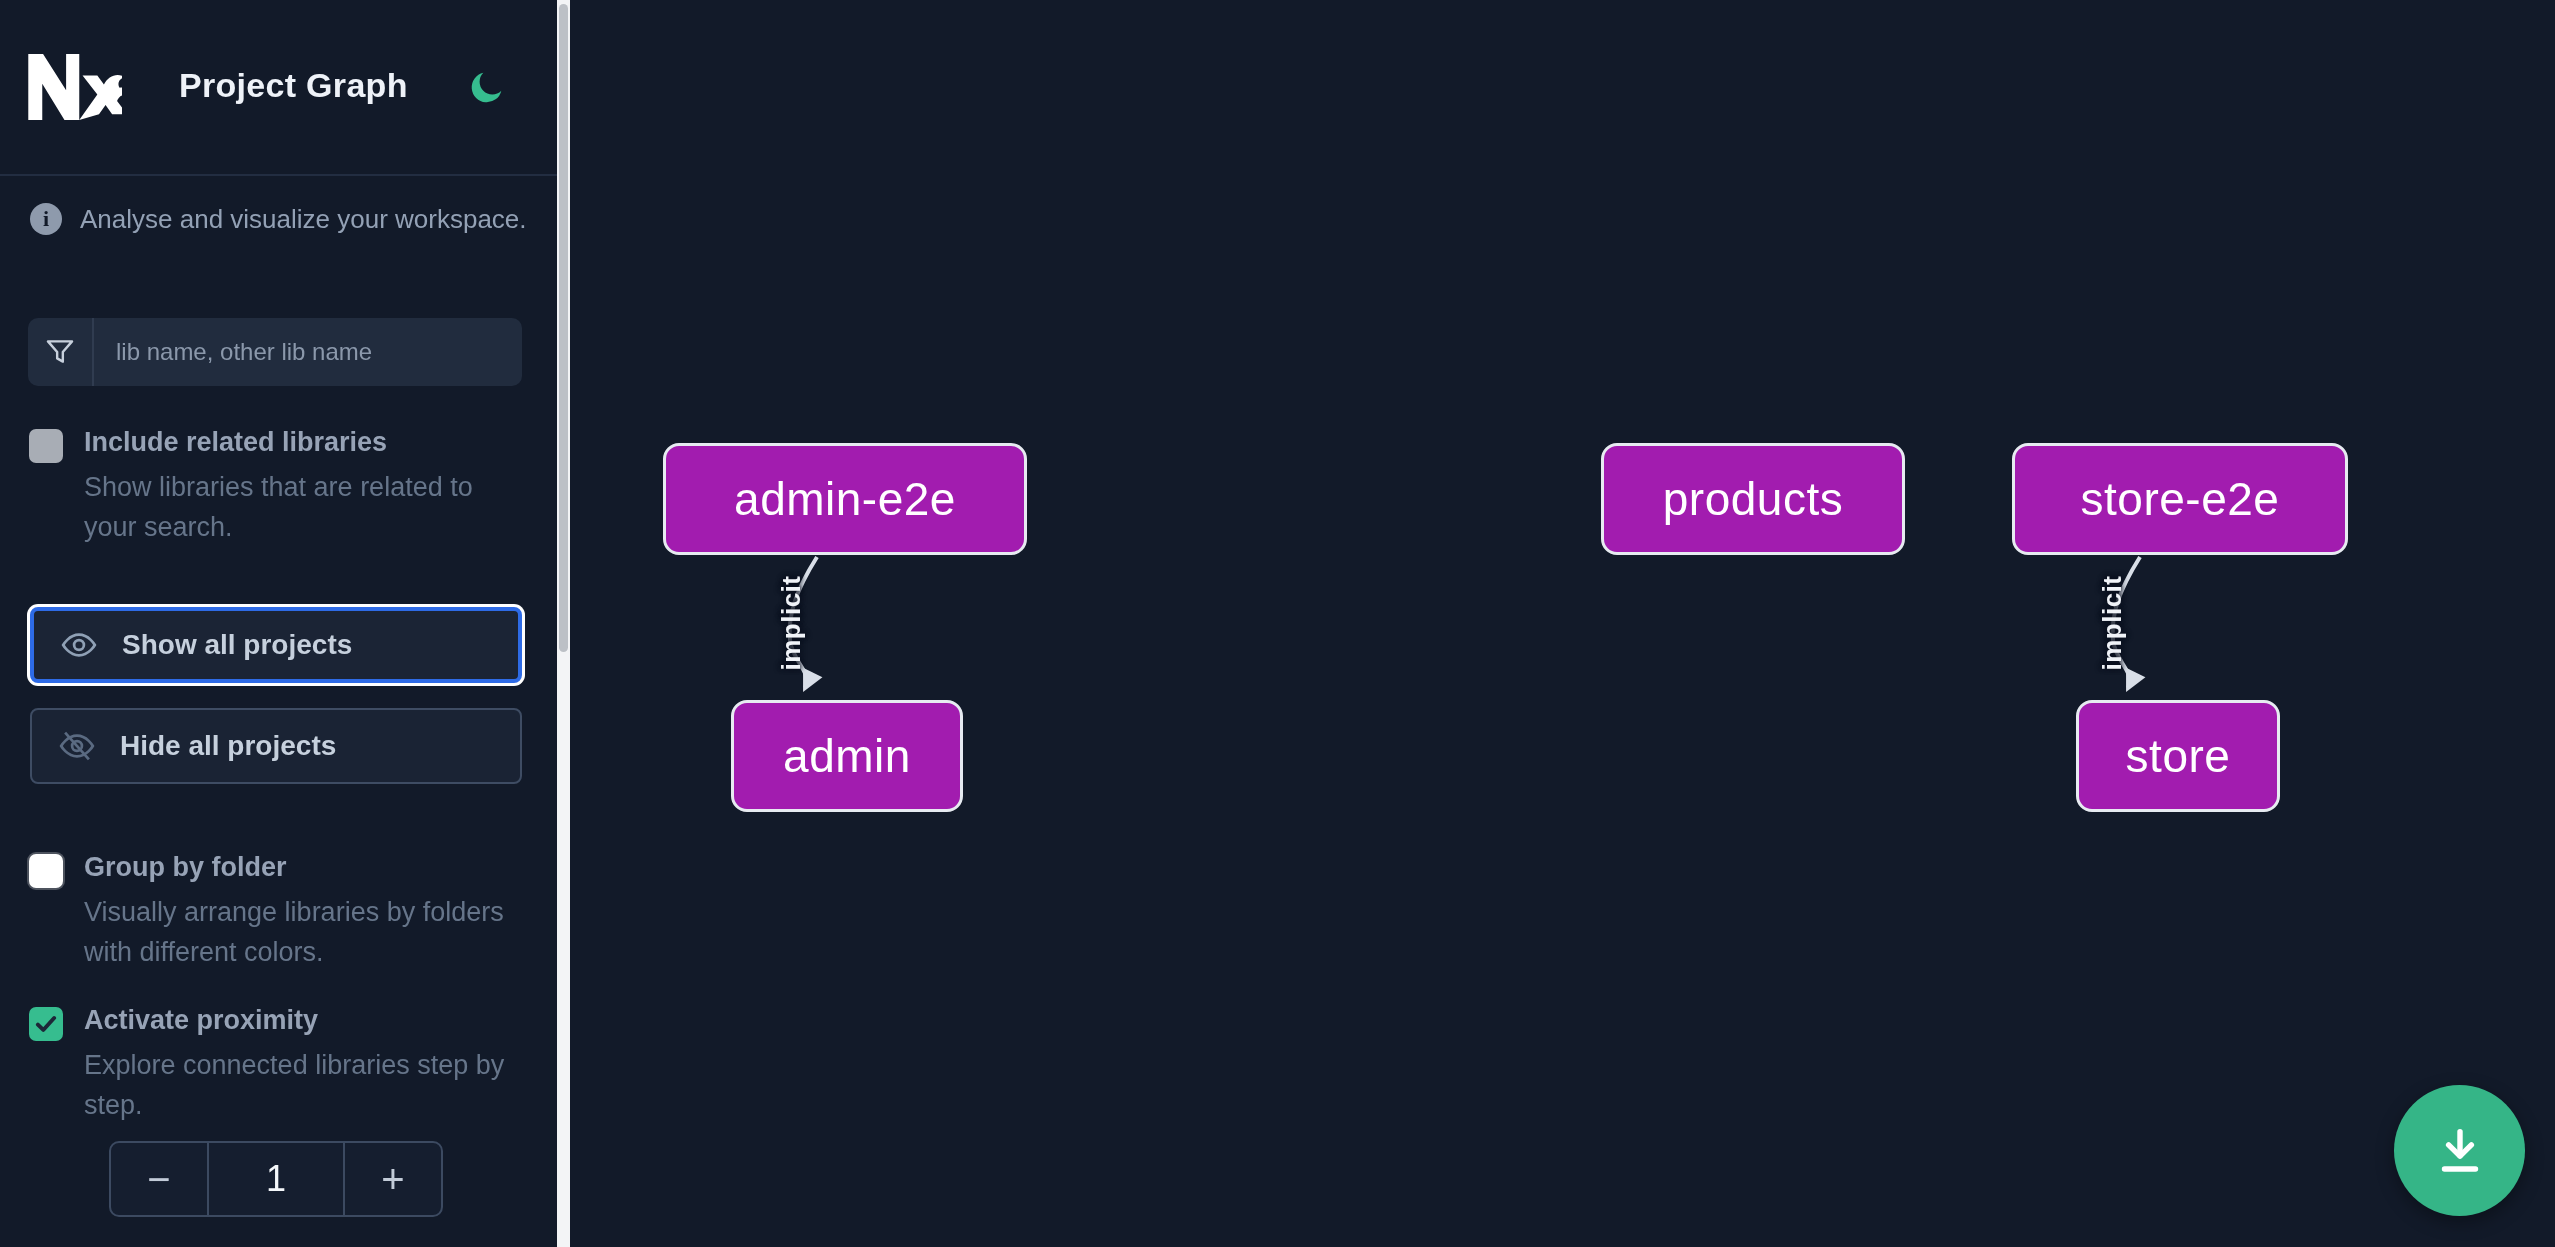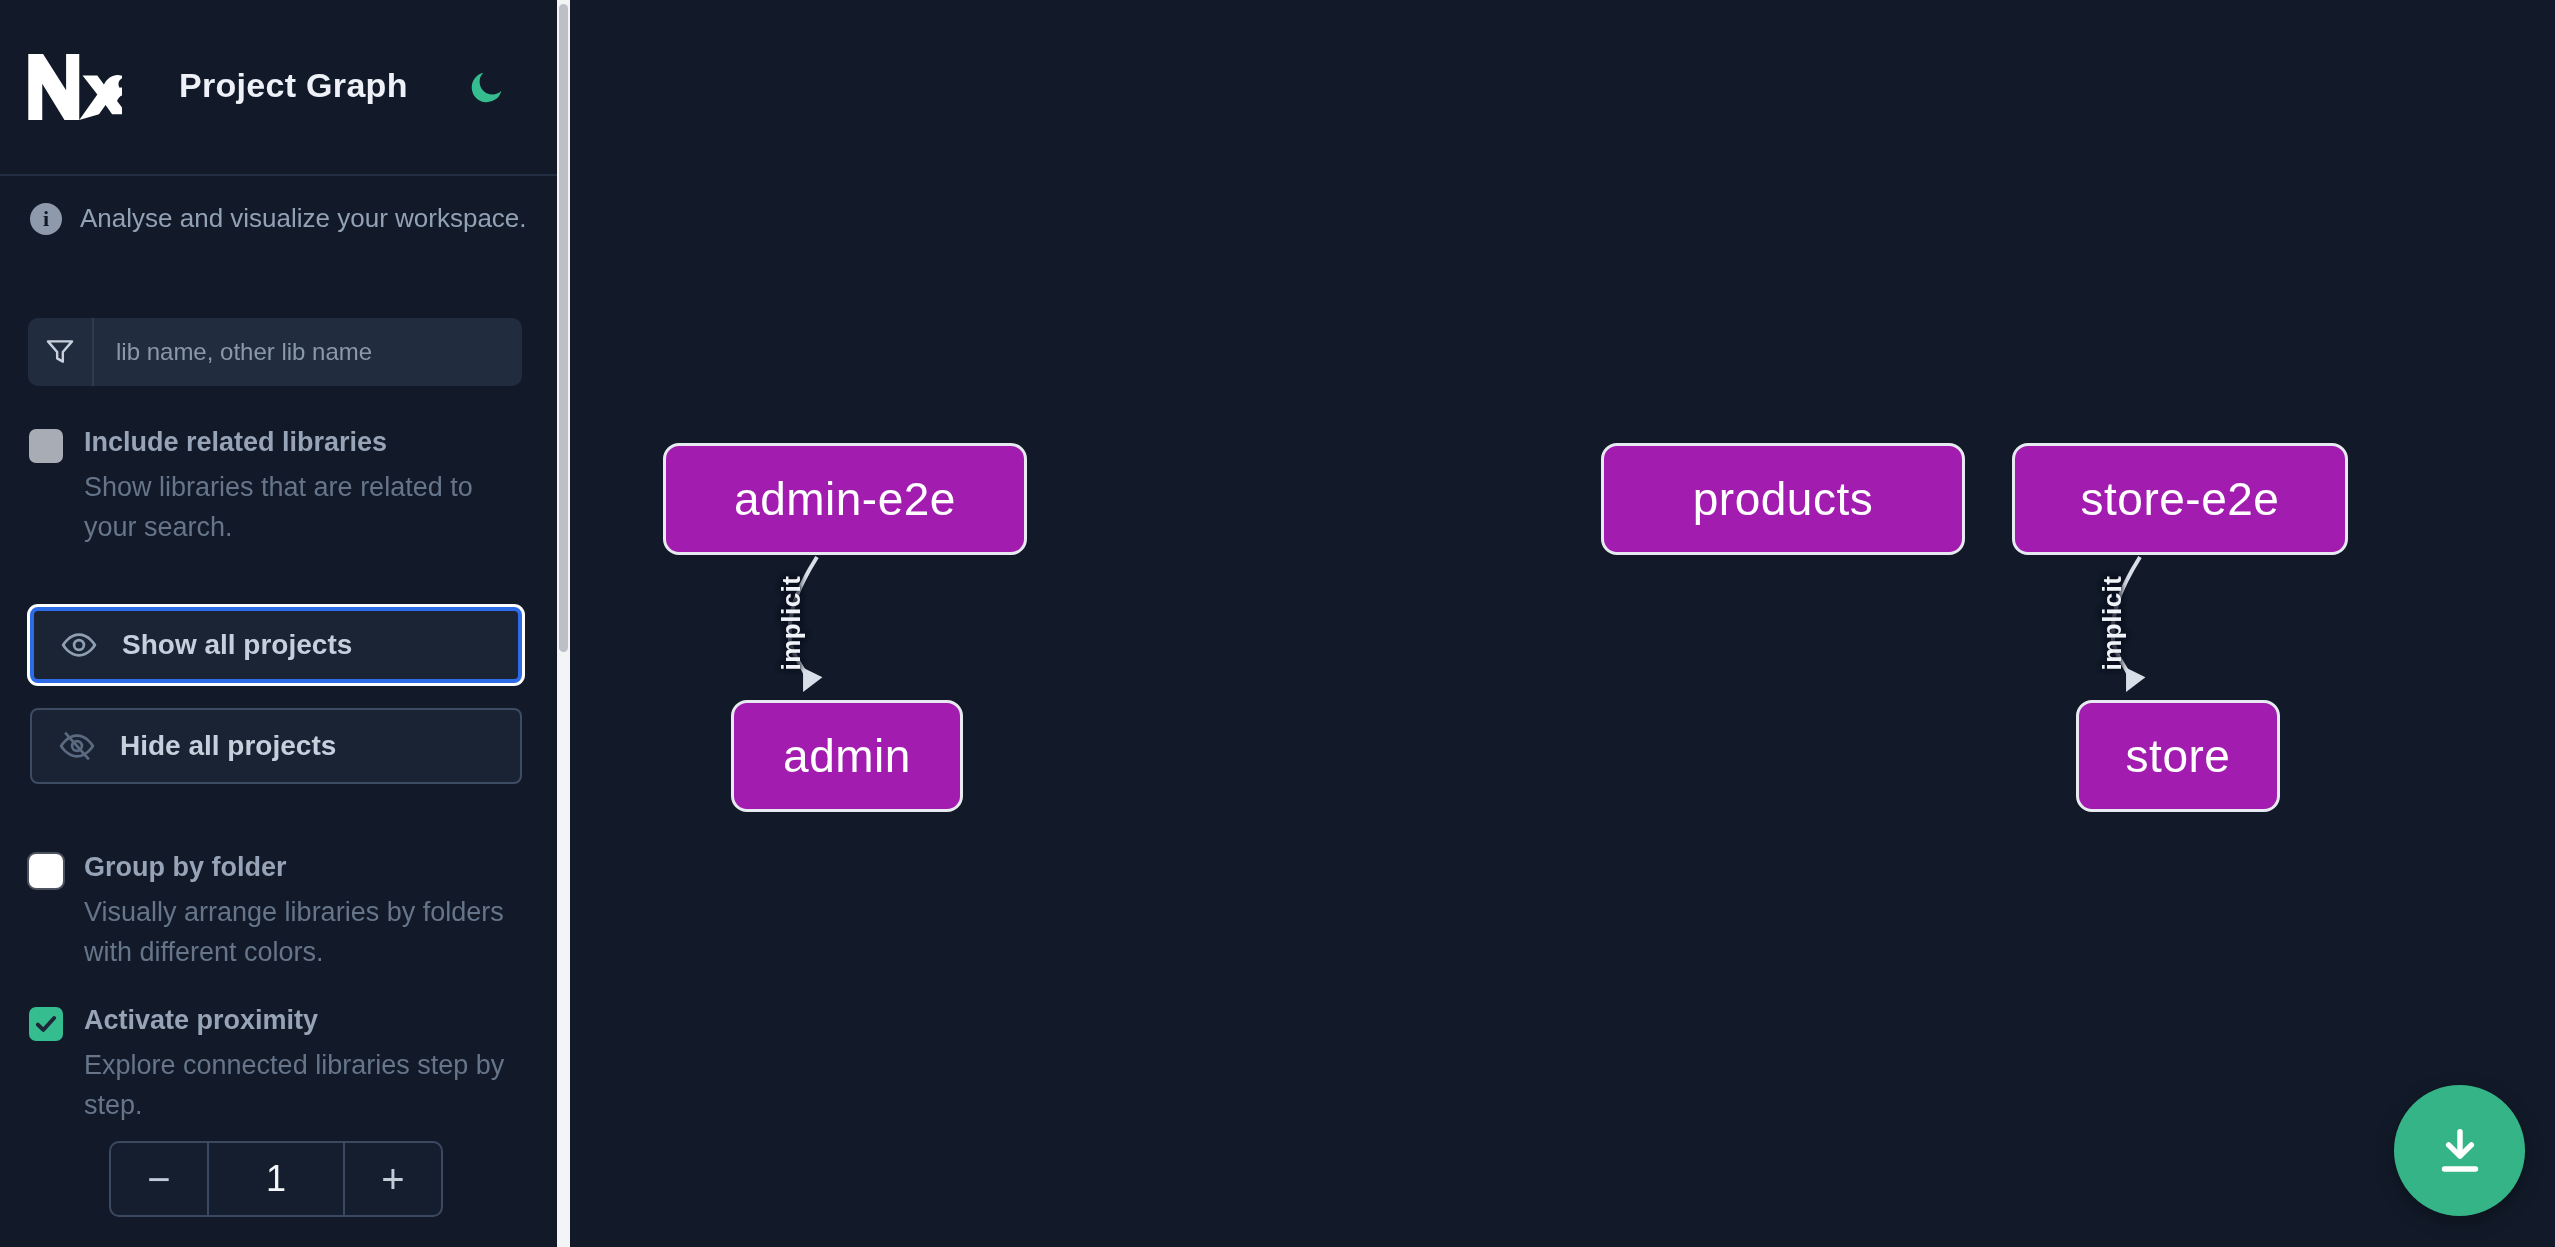--- a/index.html
+++ b/index.html
@@ -22,21 +22,21 @@
   }
   .nx-logo { position:absolute; left:25px; top:54px; width:97px; height:66px; }
   .app-title {
     position:absolute; left:179px; top:66px;
     font-size:34px; font-weight:600; color:#eef2f8; letter-spacing:.3px;
   }
   .theme-toggle { position:absolute; left:467px; top:67px; width:40px; height:40px;
     background:none; border:none; cursor:pointer; }
   .theme-toggle svg { width:40px; height:40px; }
 
-  .info-row { position:absolute; left:30px; top:203px; width:500px; display:flex; gap:18px; }
+  .info-row { position:absolute; left:30px; top:203px; width:500px; display:flex; align-items:center; gap:18px; }
   .info-icon {
     width:32px; height:32px; border-radius:50%; background:#8e9aac;
     color:#121a29; font-weight:700; font-size:22px;
     display:flex; align-items:center; justify-content:center; flex:none;
     font-family:"Liberation Serif", serif;
   }
   .info-icon::before { content:"i"; }
   .info-text { font-size:26px; color:#93a1b5; }
 
   .searchbox {
@@ -127,21 +127,21 @@
   }
   .gnode {
     position:absolute; height:112px;
     background:#a21caf; border:3px solid #e7ebf1; border-radius:16px;
     display:flex; align-items:center; justify-content:center;
     font-size:46px; color:#ffffff; letter-spacing:.5px; cursor:pointer;
     white-space:nowrap;
   }
   .gnode--admin-e2e  { left:93px;   top:443px; width:364px; }
   .gnode--common-ui  { left:554px;  top:443px; width:378px; }
-  .gnode--products   { left:1031px; top:443px; width:364px; }
+  .gnode--products   { left:1031px; top:443px; width:304px; }
   .gnode--store-e2e  { left:1442px; top:443px; width:336px; }
   .gnode--admin      { left:161px;  top:700px; width:232px; }
   .gnode--store      { left:1506px; top:700px; width:204px; }
 
   .fab {
     position:absolute; left:1824px; top:1085px; width:131px; height:131px;
     border-radius:50%; background:#35b587; border:none; cursor:pointer;
     display:flex; align-items:center; justify-content:center;
     box-shadow:0 6px 18px rgba(0,0,0,.35);
   }

